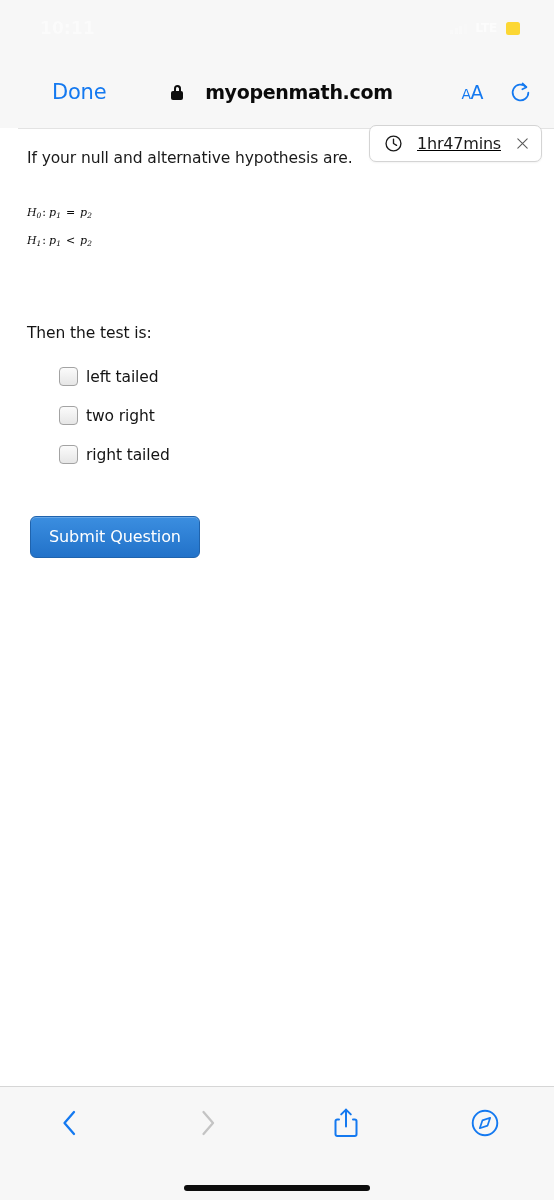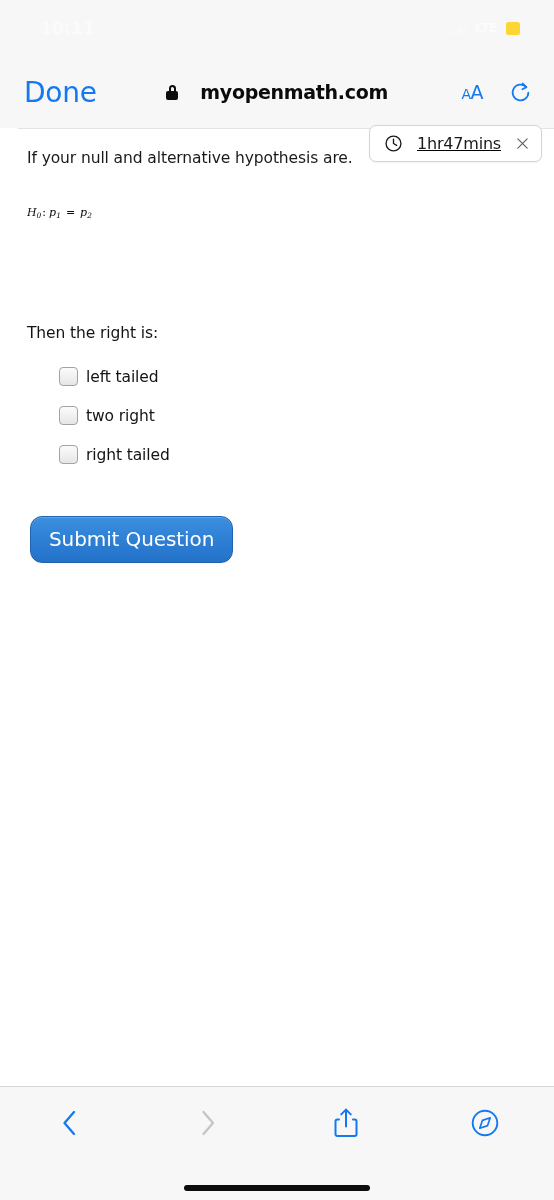--- a/index.html
+++ b/index.html
@@ -77,25 +77,26 @@
     top: 56px; left: 0;
     width: 554px;
     height: 72px;
     background: #f7f7f7;
     display: flex;
     align-items: center;
     box-sizing: border-box;
     padding: 0 18px;
   }
   .done-btn {
-    font-size: 28px;
+    font-size: 21px;
     color: #1479f0;
     letter-spacing: -0.2px;
     padding: 4px 6px;
     cursor: pointer;
+    margin-left: 28px;
   }
   .url-wrap {
     flex: 1;
     display: flex;
     align-items: center;
     justify-content: center;
     gap: 22px;
     margin-left: -10px;
   }
   .lock-icon {
@@ -234,23 +235,23 @@
     color: #141414;
     letter-spacing: -0.1px;
   }
 
   .submit-btn {
     position: absolute;
     top: 388px; left: 30px;
     padding: 10px 18px 11px;
     background: linear-gradient(#3b8ee0, #2272c9);
     border: 1px solid #1f63ad;
-    border-radius: 12px;
+    border-radius: 6px;
     color: #ffffff;
-    font-size: 20px;
+    font-size: 16px;
     letter-spacing: -0.1px;
     cursor: pointer;
     box-shadow: inset 0 1px 0 rgba(255,255,255,0.22);
   }
 
   
   .timer-widget {
     position: absolute;
     top: 125px;
     right: 12px;
@@ -355,23 +356,26 @@
 
 <div class="page">
   <div class="top-rule"></div>
 
   <div class="question-text">If your null and alternative hypothesis are.</div>
 
   <div class="math-block">
     <div class="math-line">
       <span>H</span><sub>0</sub><span class="colon">:</span><span>p</span><sub>1</sub><span class="op">=</span><span>p</span><sub>2</sub>
     </div>
-  </div>
-
-  <div class="prompt-text">Then the right is:</div>
+    <div class="math-line">
+      <span>H</span><sub>1</sub><span class="colon">:</span><span>p</span><sub>1</sub><span class="op">&lt;</span><span>p</span><sub>2</sub>
+    </div>
+  </div>
+
+  <div class="prompt-text">Then the test is:</div>
 
   <div class="options">
     <div class="option-row">
       <span class="checkbox"></span>
       <span class="option-label">left tailed</span>
     </div>
     <div class="option-row">
       <span class="checkbox"></span>
       <span class="option-label">two right</span>
     </div>

